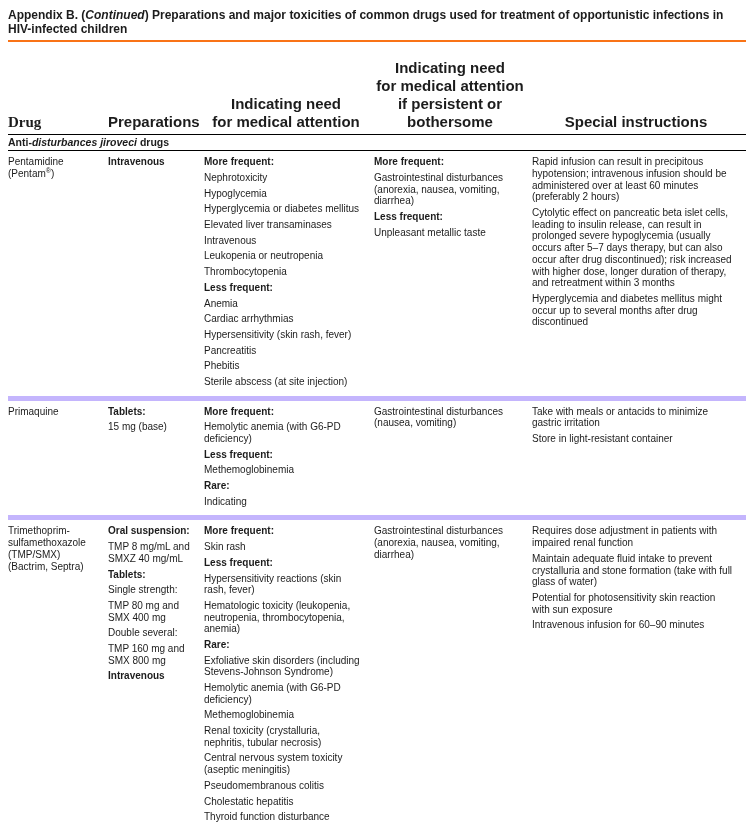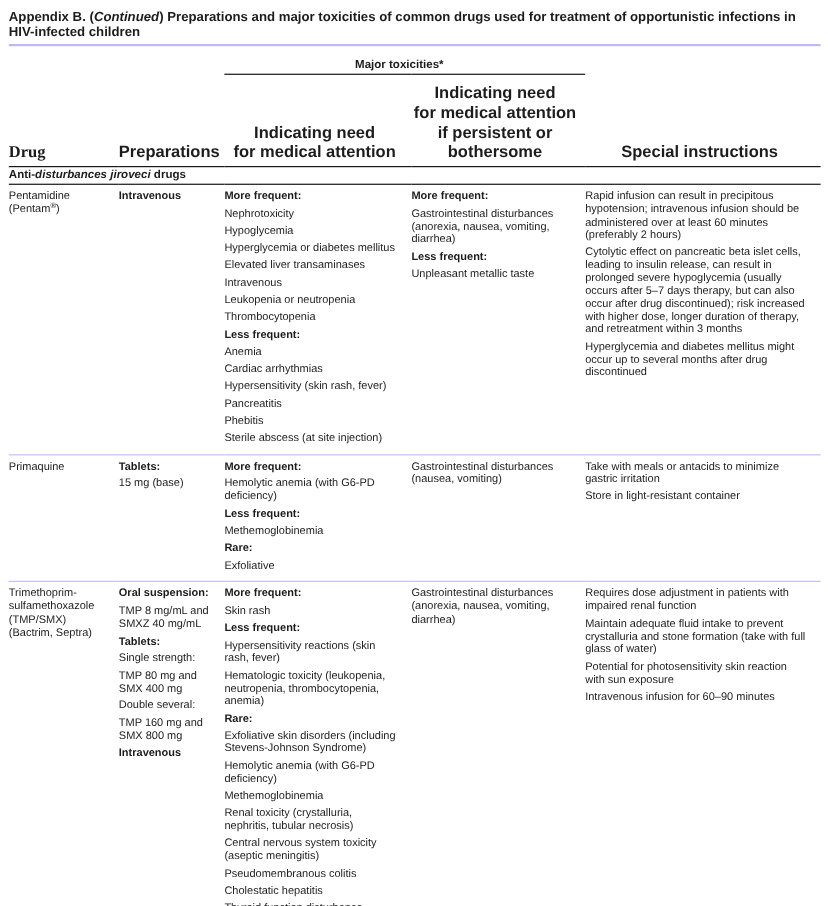--- a/index.html
+++ b/index.html
@@ -12,21 +12,21 @@
     color: #1c1c1c;
     -webkit-font-smoothing: antialiased;
   }
   .page { padding: 8px 7px 0 8px; }
 
   .title {
     font-size: 12px;
     font-weight: bold;
     line-height: 1.28;
     padding-bottom: 4px;
-    border-bottom: 2px solid #c4b5fd;
+    border-bottom: 2px solid #f97316;
   }
   .title .blk { margin: 0; }
 
   table {
     width: 100%;
     border-collapse: collapse;
     table-layout: fixed;
     margin-top: 9px;
   }
   col.c1 { width: 100px; }
@@ -65,21 +65,21 @@
 
   .section-row td {
     font-size: 10.5px;
     padding: 1px 0 2px;
     border-bottom: 1px solid #000;
   }
   .section-row .blk { margin: 0; }
 
   .data-row td {
     padding: 5px 12px 8px 0;
-    border-bottom: 1px solid #c4b5fd;
+    border-bottom: 5px solid #c4b5fd;
   }
 
   .blk {
     margin: 0 0 4px;
     line-height: 1.17;
     white-space: pre-line;
   }
   .blk:last-child { margin-bottom: 0; }
   .blk.b, .b { font-weight: bold; }
   .i { font-style: italic; }
@@ -97,26 +97,20 @@
   <table>
     <colgroup>
       <col class="c1">
         <col class="c2">
         <col class="c3">
         <col class="c4">
         <col class="c5">
     </colgroup>
     <thead>
       <tr>
-        <td></td>
-        <td></td>
-        <td colspan="2" class="spanner">Major toxicities*</td>
-        <td></td>
-      </tr>
-      <tr>
         <th class="ch drug-h">Drug</th>
         <th class="ch">Preparations</th>
         <th class="ch">Indicating need
 for medical attention</th>
         <th class="ch">Indicating need
 for medical attention
 if persistent or bothersome</th>
         <th class="ch">Special instructions</th>
       </tr>
     </thead>
@@ -172,21 +166,21 @@
         <td>
             <p class="blk b"><span>Tablets:</span></p>
             <p class="blk"><span>15 mg (base)</span></p>
           </td>
         <td>
             <p class="blk b"><span>More frequent:</span></p>
             <p class="blk"><span>Hemolytic anemia (with G6-PD deficiency)</span></p>
             <p class="blk b"><span>Less frequent:</span></p>
             <p class="blk"><span>Methemoglobinemia</span></p>
             <p class="blk b"><span>Rare:</span></p>
-            <p class="blk"><span>Exfoliative</span></p>
+            <p class="blk"><span>Indicating</span></p>
           </td>
         <td>
             <p class="blk"><span>Gastrointestinal disturbances (nausea, vomiting)</span></p>
           </td>
         <td>
             <p class="blk"><span>Take with meals or antacids to minimize gastric irritation</span></p>
             <p class="blk"><span>Store in light-resistant container</span></p>
           </td>
       </tr>
 

